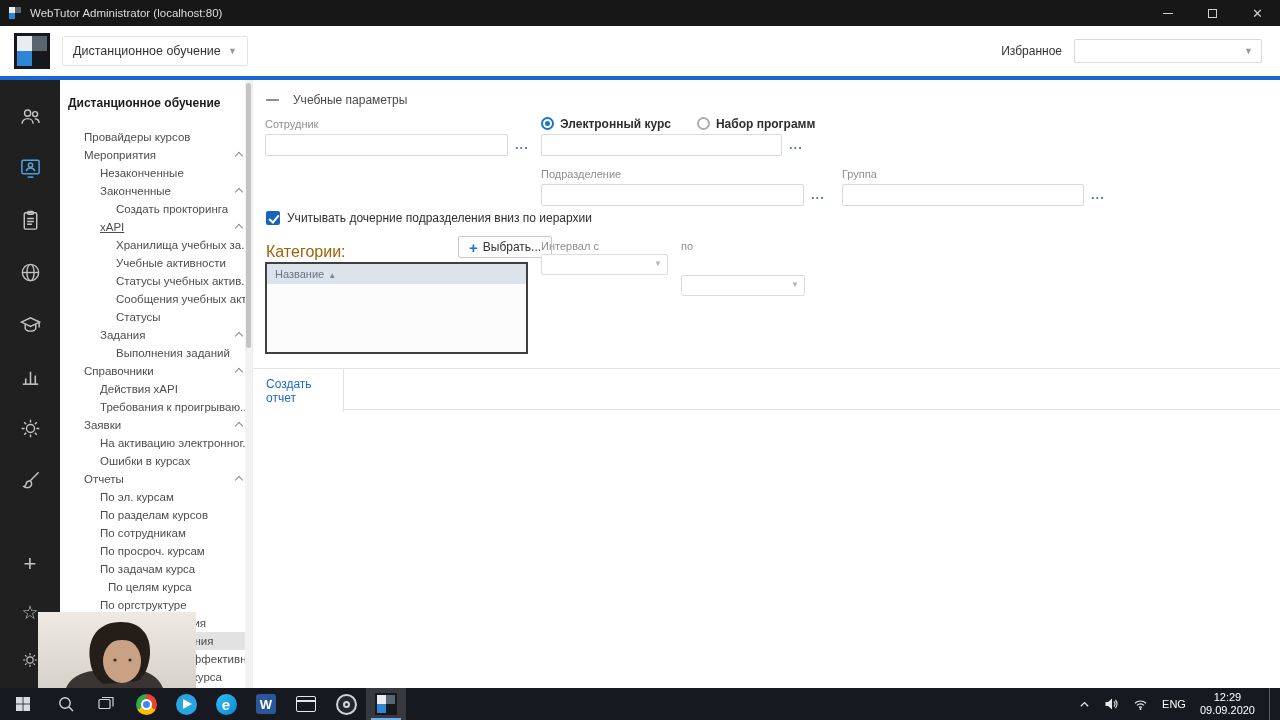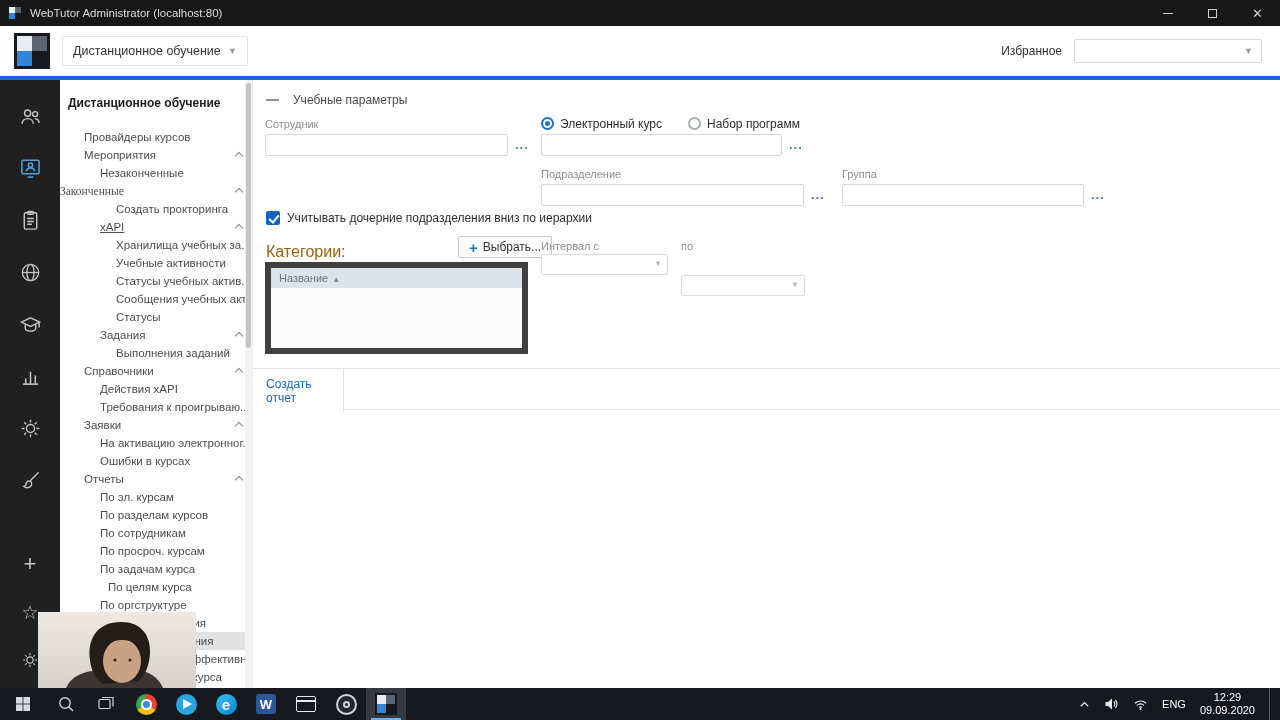--- a/index.html
+++ b/index.html
@@ -61,35 +61,35 @@
   
   .main { flex:1; position:relative; background:#fff; border-left:1px solid #ededed; }
   .abs { position:absolute; }
   .hide-params { display:flex; align-items:center; color:#4a4a4a; font-size:12px; cursor:pointer; }
   .minus-icon { width:13px; height:2px; background:#8f8f8f; margin-right:14px; display:inline-block; }
   .flabel { font-size:11px; color:#8f8f8f; margin-bottom:4px; }
   .frow { display:flex; align-items:center; gap:7px; }
   .ftext { height:22px; border:1px solid #d9d9d9; border-radius:2px; padding:0 6px; font-size:12px; color:#333;
            font-family:"Liberation Sans",sans-serif; outline:none; background:#fff; }
   .dots { color:#4a7cb5; font-weight:bold; letter-spacing:1px; font-size:13px; line-height:20px; cursor:pointer; }
-  .radio-row { display:flex; gap:26px; align-items:center; height:15px; margin-bottom:3px; }
+  .radio-row { display:flex; gap:26px; align-items:center; height:15px; margin-bottom:3px;font-weight:bold; }
   .radio { display:flex; align-items:center; gap:6px; font-size:12px; color:#2e2e2e; cursor:pointer; }
   .rb { width:13px; height:13px; border-radius:50%; flex-shrink:0; }
   .rb.on { border:2px solid #1a73c9; position:relative; }
   .rb.on::after { content:''; position:absolute; inset:2px; background:#1a73c9; border-radius:50%; }
   .rb.off { border:2px solid #a8adb3; }
   .cb-row { display:flex; align-items:center; gap:7px; font-size:12px; color:#2e2e2e; cursor:pointer; }
   .cbox { width:14px; height:14px; background:#1464c0; border-radius:2px; position:relative; flex-shrink:0; }
   .cbox::after { content:''; position:absolute; left:4.5px; top:1.5px; width:4px; height:8px;
                  border:solid #fff; border-width:0 2px 2px 0; transform:rotate(40deg); }
   .cat-label { font-size:16px; color:#a16207; }
   .choose-btn { display:inline-flex; align-items:center; gap:5px; height:22px; padding:0 10px;
                 border:1px solid #c9c9c9; border-radius:2px; background:#fdfdfd; font-size:12px; color:#333; cursor:pointer; }
   .choose-btn .plus { color:#1976d2; font-weight:bold; font-size:15px; line-height:15px; }
-  .cat-list { border:6px solid #404040; background:#fcfcfc; }
+  .cat-list { border:2px solid #404040; background:#fcfcfc; }
   .cat-list-header { height:20px; background:#dce3eb; color:#6b7683; font-size:11px; line-height:20px; padding:0 8px; cursor:pointer; }
   .sort-arrow { font-size:8px; color:#7a8694; margin-left:4px; }
   .dselect { height:21px; border:1px solid #dcdcdc; border-radius:2px; background:#fff; position:relative; cursor:pointer; }
   .darrow { position:absolute; right:5px; top:4px; color:#b5b5b5; font-size:8px; }
   .tabstrip { position:absolute; left:0; right:0; height:42px; border-top:1px solid #e3e3e3; border-bottom:1px solid #e3e3e3; }
   .tab { width:91px; height:43px; margin-bottom:-1px; background:#fff; border-right:1px solid #e3e3e3;
          display:flex; align-items:center; padding-left:13px; font-size:12px; color:#1769cf; cursor:pointer; }
 
   
   .webcam { position:absolute; left:38px; top:612px; width:158px; height:76px; z-index:50; overflow:hidden; }
@@ -248,21 +248,21 @@
           <div class="sb-item has-chevron" style="padding-left: 24px;">
             <span class="sb-label">Мероприятия</span>
             <span class="sb-chevron"></span>
           </div>
 
           <div class="sb-item" style="padding-left: 40px;">
             <span class="sb-label">Незаконченные</span>
             
           </div>
 
-          <div class="sb-item has-chevron" style=" font-family: Liberation Serif, serif;">
+          <div class="sb-item has-chevron" style="padding-left: 40px;">
             <span class="sb-label">Законченные</span>
             <span class="sb-chevron"></span>
           </div>
 
           <div class="sb-item" style="padding-left: 56px;">
             <span class="sb-label">Создать прокторинга</span>
             
           </div>
 
           <div class="sb-item has-chevron" style="padding-left: 40px; text-decoration: underline;">

